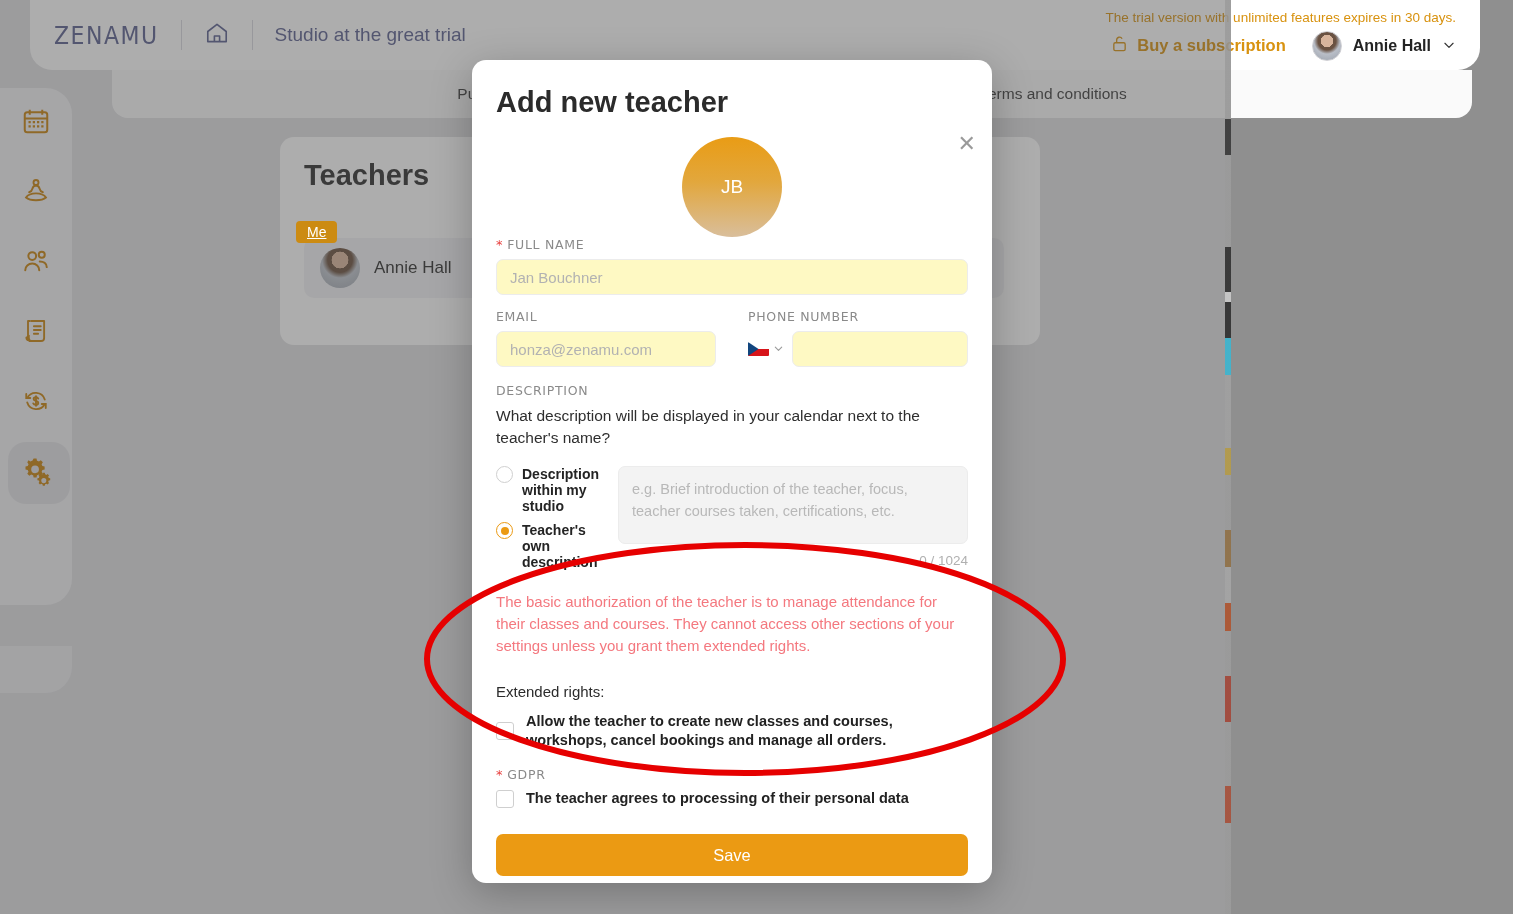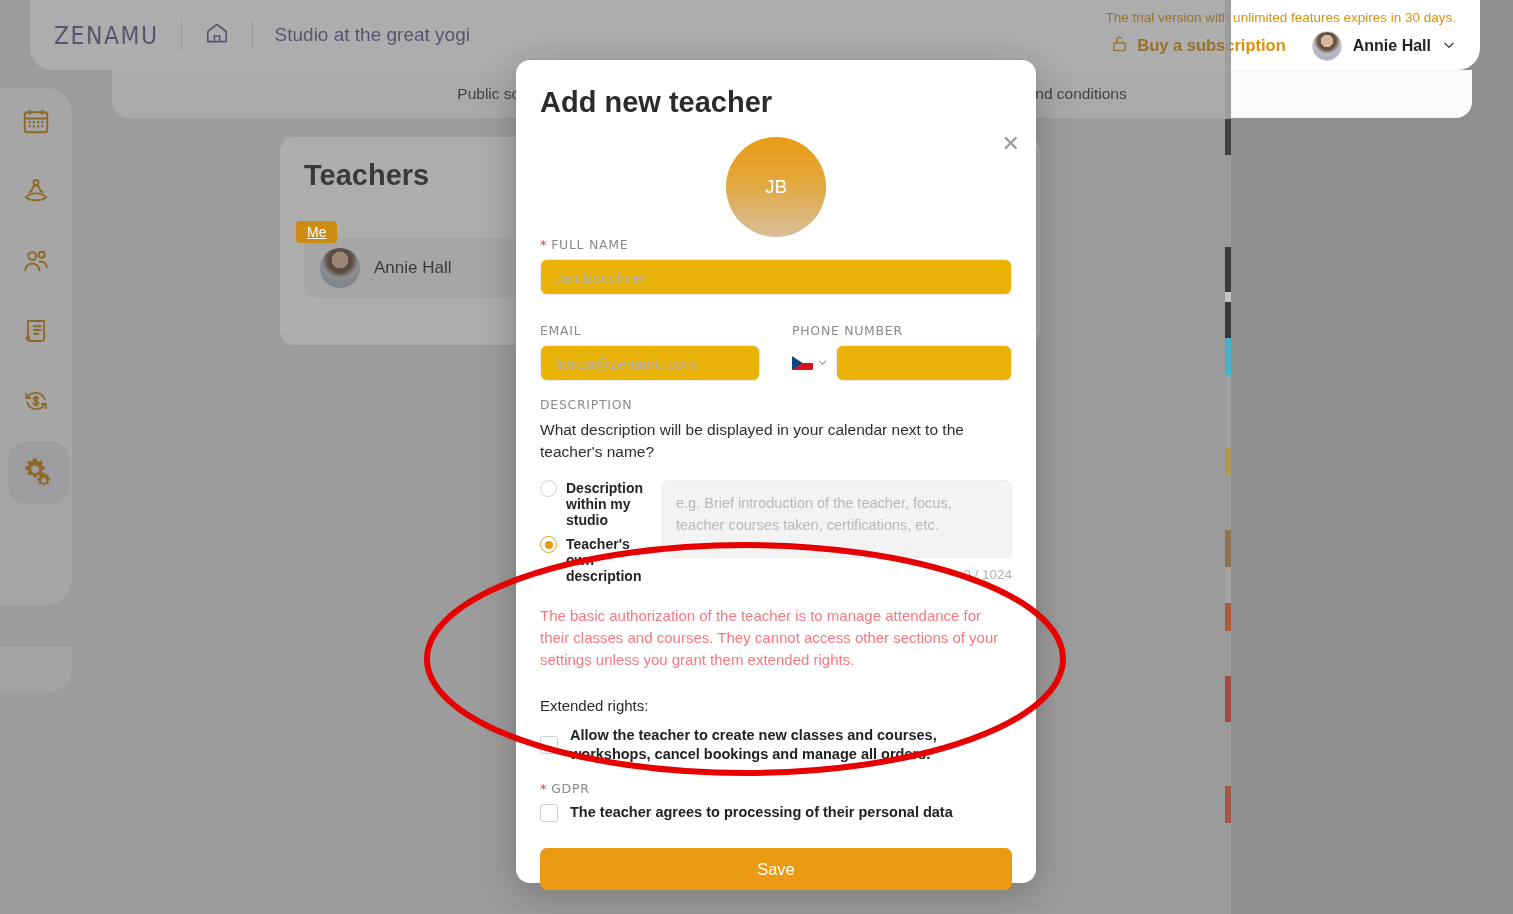--- a/index.html
+++ b/index.html
@@ -145,21 +145,21 @@
       #b79a3c 49% 52%, #9a9a9a 52% 58%,
       #8e6a3a 58% 62%, #a5a5a5 62% 66%,
       #b04a20 66% 69%, #9a9a9a 69% 74%,
       #a33a2a 74% 79%, #9a9a9a 79% 86%,
       #a8452c 86% 90%, #9a9a9a 90% 100%);
     opacity: .8;
   }
 
   
   .modal {
-    position: absolute; left: 516px; top: 60px;
+    position: absolute; left: 472px; top: 60px;
     width: 520px; height: 823px;
     background: #ffffff;
     border-radius: 14px;
     box-shadow: 0 10px 40px rgba(0,0,0,.25);
     z-index: 20;
   }
   .modal-close {
     position: absolute; right: 16px; top: 73px;
     font-size: 22px; color: #9a9a9a; cursor: pointer;
     line-height: 1; user-select: none;
@@ -181,30 +181,30 @@
 
   .field-label {
     font-size: 12.5px; color: #8a8a8a; letter-spacing: .7px;
     margin-bottom: 7px; display: block;
     font-family: "DejaVu Sans", sans-serif;
   }
   .req-star { color: #e8403f; margin-right: 4px; font-size: 13px; }
 
   .text-input {
     width: 100%; height: 36px;
-    background: #eab308; border: 1px solid #ececec;
+    background: #fef9c3; border: 1px solid #ececec;
     border-radius: 7px;
     padding: 0 13px;
     font-size: 15px; color: #333;
     font-family: "Liberation Sans", sans-serif;
     outline: none;
   }
   .text-input::placeholder { color: #b2b2b2; }
 
-  .row2 { display: flex; gap: 32px; margin-top: 28px; }
+  .row2 { display: flex; gap: 32px; margin-top: 14px; }
   .col-email { width: 220px; }
   .col-phone { width: 220px; }
   .phone-wrap { display: flex; align-items: center; gap: 8px; }
   .flag-select {
     display: flex; align-items: center; gap: 4px; cursor: pointer;
   }
   .flag-cz {
     width: 21px; height: 14px; position: relative; overflow: hidden;
     border-radius: 1px; display: block;
   }
@@ -357,21 +357,21 @@
     <div class="topbar">
       <div class="brand">ZENAMU</div>
       <div class="vdiv"></div>
       <span class="home-icon">
         <svg width="26" height="26" viewBox="0 0 24 24" fill="none" stroke="currentColor" stroke-width="1.5" stroke-linejoin="round">
           <path d="M3.5 10.6L12 4l8.5 6.6V20H3.5z"></path>
           <path d="M9.6 20v-5.2h4.8V20"></path>
         </svg>
       </span>
       <div class="vdiv"></div>
-      <div class="studio-name">Studio at the great yogi</div>
+      <div class="studio-name">Studio at the great trial</div>
 
       <div class="topbar-right">
         <div class="trial-note">The trial version with unlimited features expires in 30 days.</div>
         <div class="topbar-right-row">
           <div class="buy-sub">
             <span>
               <svg width="17" height="19" viewBox="0 0 24 24" fill="none" stroke="currentColor" stroke-width="1.9">
                 <rect x="4" y="11" width="16" height="11" rx="2"></rect>
                 <path d="M8 11V7a4 4 0 0 1 7.6-1.7"></path>
               </svg>

